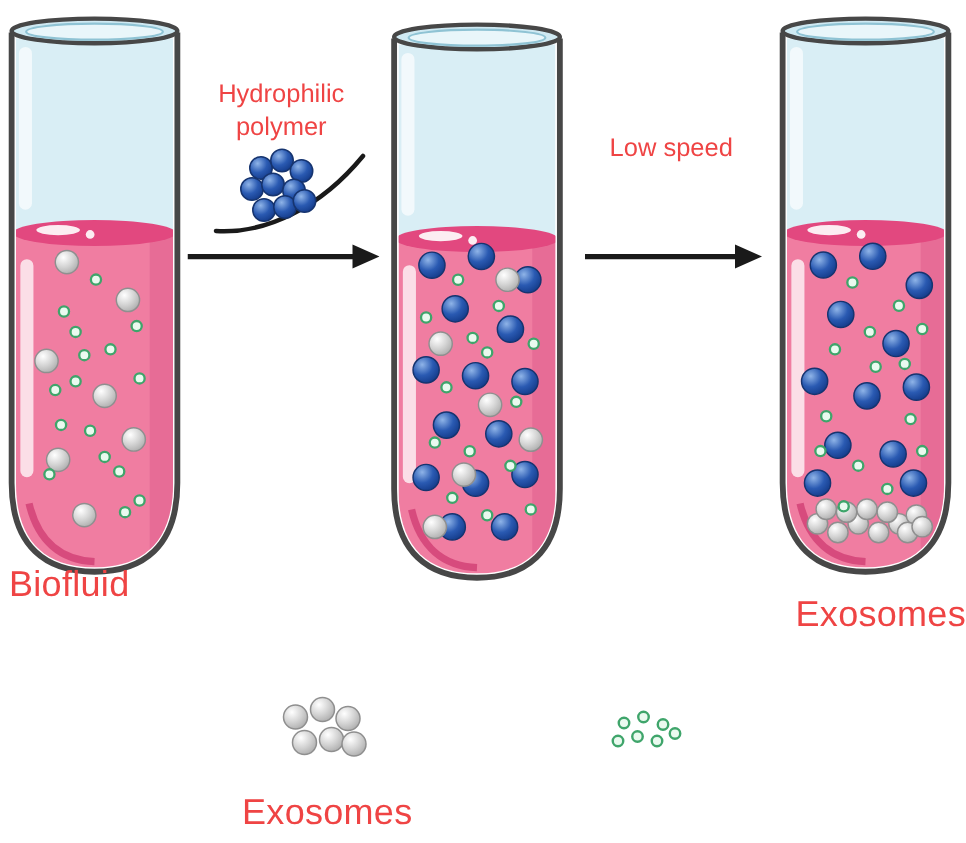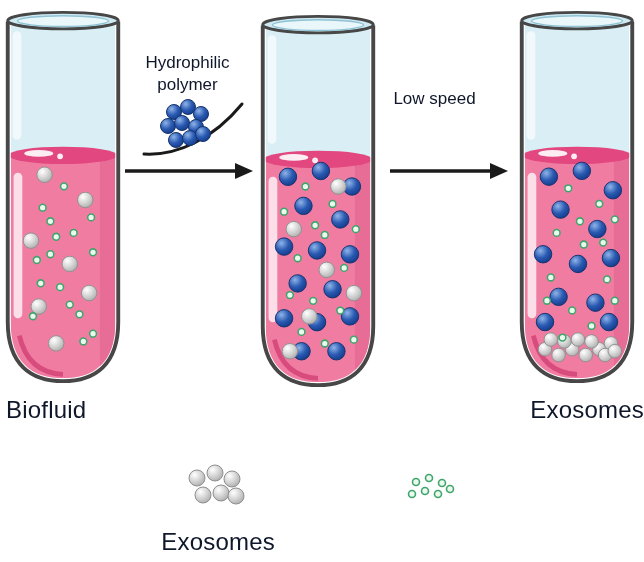--- a/index.html
+++ b/index.html
@@ -1,17 +1,17 @@
 <!DOCTYPE html>
 <html style="--liquid-pink: #f07da1; --meniscus-pink: #e2487f; --tube-air-blue: #d9eef5; --tube-outline: #474747; --polymer-blue: #2a5ab2; --exosome-gray: #c6c6c6; --protein-green: #3fa56b; --arrow-black: #1a1a1a;"><head>
 <meta charset="utf-8">
 <style>
   html,body{margin:0;padding:0;background:#fff;}
   .stage{position:relative;width:644px;height:562px;background:#ffffff;
-         font-family:"Liberation Sans",sans-serif;color:#0f172a;overflow:hidden;}
+         font-family:"Liberation Sans",sans-serif;color:#ef4444;overflow:hidden;}
   .abs{position:absolute;}
   .tube{width:126px;height:392px;display:block;}
   .label{font-size:24px;letter-spacing:.2px;white-space:nowrap;}
   .annot{font-size:17px;text-align:center;line-height:1.28;}
   .annot span{display:block;}
   .center{text-align:right;}
   .arrow line{stroke:var(--arrow-black,#1a1a1a);stroke-width:3.5;}
   .arrow polygon{fill:var(--arrow-black,#1a1a1a);}
   .p-blue{fill:url(#gradBlue);stroke:#16346f;stroke-width:1;}
   .p-gray{fill:url(#gradGray);stroke:#8f8f8f;stroke-width:1;}
@@ -189,30 +189,30 @@
         <circle cx="52" cy="42" r="7.5" class="p-blue"></circle>
         <circle cx="65" cy="38" r="7.5" class="p-blue"></circle>
       </g>
   </svg>
 
   <svg class="arrow abs" style="left:125px;top:158px" width="128" height="26" viewBox="0 0 128 26">
     <line x1="0" y1="13" x2="112" y2="13"></line>
     <polygon points="110,5 128,13 110,21"></polygon>
   </svg>
 
-  <div class="annot abs" style="left:372px;top:88px;width:125px">
+  <div class="annot abs" style="left:385px;top:88px;width:125px">
     <span>Low speed</span>
   </div>
 
   <svg class="arrow abs" style="left:390px;top:158px" width="118" height="26" viewBox="0 0 118 26">
     <line x1="0" y1="13" x2="102" y2="13"></line>
     <polygon points="100,5 118,13 100,21"></polygon>
   </svg>
 
-  <div class="label abs" style="left:6px;top:396px">Biofluid</div>
+  <div class="label abs" style="left:6px;top:376px">Biofluid</div>
   <div class="label abs center" style="left:500px;top:396px;width:144px">Exosomes</div>
 
   <svg class="abs" style="left:175px;top:462px" width="90" height="56" viewBox="0 0 90 56">
     <g>
         <circle cx="22" cy="16" r="8" class="p-gray"></circle>
         <circle cx="40" cy="11" r="8" class="p-gray"></circle>
         <circle cx="57" cy="17" r="8" class="p-gray"></circle>
         <circle cx="28" cy="33" r="8" class="p-gray"></circle>
         <circle cx="46" cy="31" r="8" class="p-gray"></circle>
         <circle cx="61" cy="34" r="8" class="p-gray"></circle>

